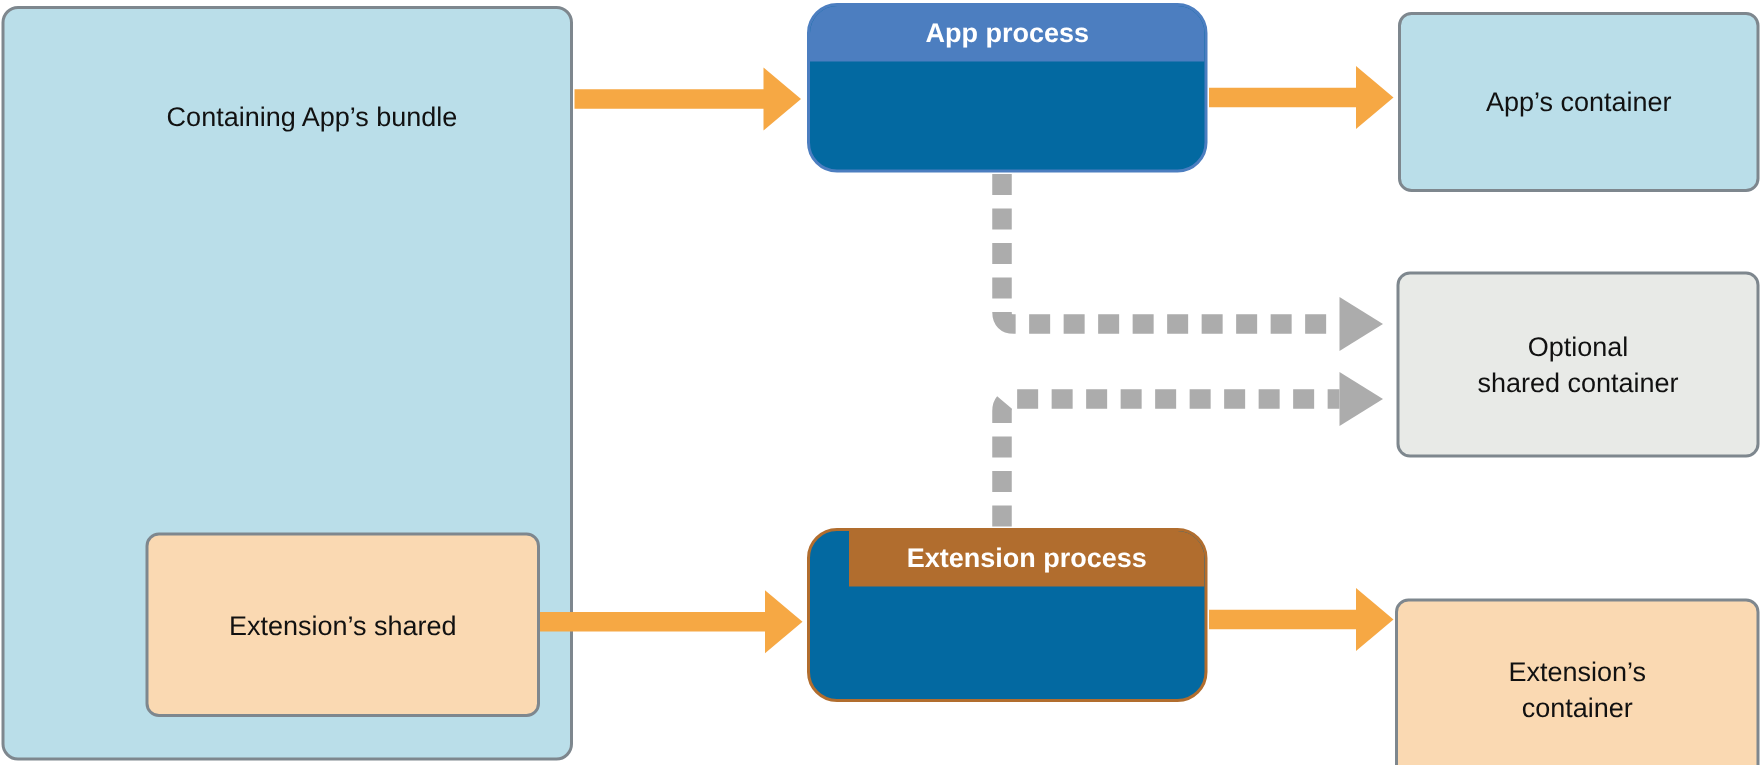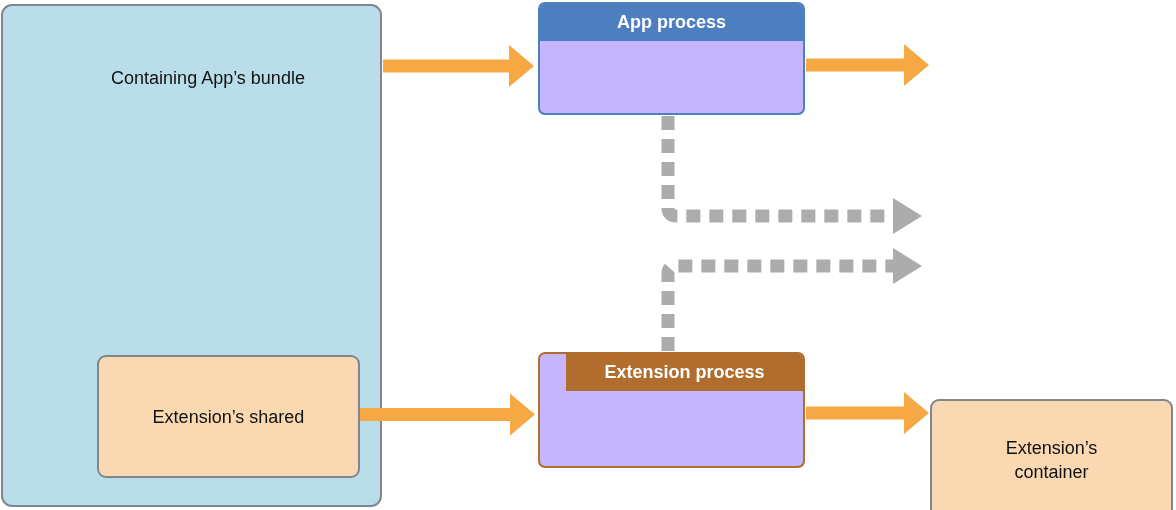--- a/index.html
+++ b/index.html
@@ -46,23 +46,23 @@
     width: 263px; height: 123px;
     background: #fad9b2;
     display: flex;
     align-items: center;
     justify-content: center;
   }
   
   .process {
     position: absolute;
     box-sizing: border-box;
-    border-radius: 7px;
+    border-radius: 20px;
     overflow: hidden;
-    background: #c4b5fd;
+    background: #0369a1;
   }
   .process.blue  { border: 2px solid #4c7ec0; }
   .process.brown { border: 2px solid #b16d2e; padding-left: 26px; }
   .process-header {
     height: 37px;
     line-height: 37px;
     text-align: center;
     color: #ffffff;
     font-size: 18px;
     font-weight: bold;
@@ -117,21 +117,30 @@
   <div class="process blue app-process">
     <div class="process-header">App process</div>
     <div class="process-body"></div>
   </div>
 
   <div class="process brown extension-process">
     <div class="process-header">Extension process</div>
     <div class="process-body"></div>
   </div>
 
+  <div class="box app-container">
+    <div class="label">App’s container</div>
+  </div>
 
+  <div class="box shared-container">
+    <div class="label">
+      <div>Optional</div>
+      <div>shared container</div>
+    </div>
+  </div>
 
   <div class="box extension-container">
     <div class="label">
       <div>Extension’s</div>
       <div>container</div>
     </div>
   </div>
 
   <svg class="arrows" viewBox="0 0 1176 510">
 

